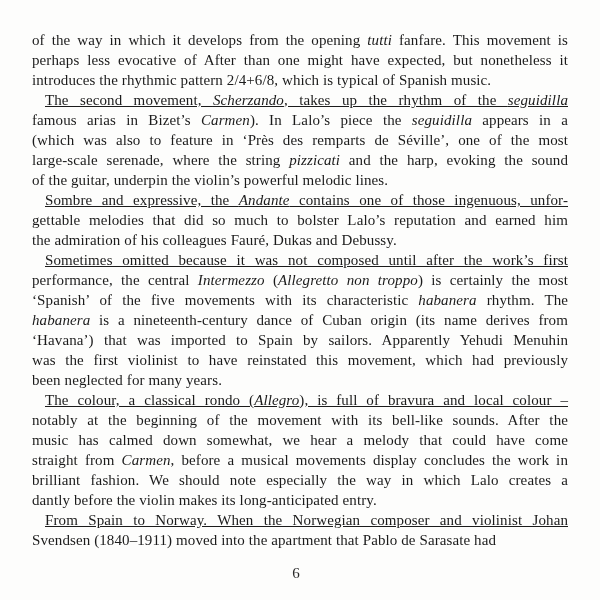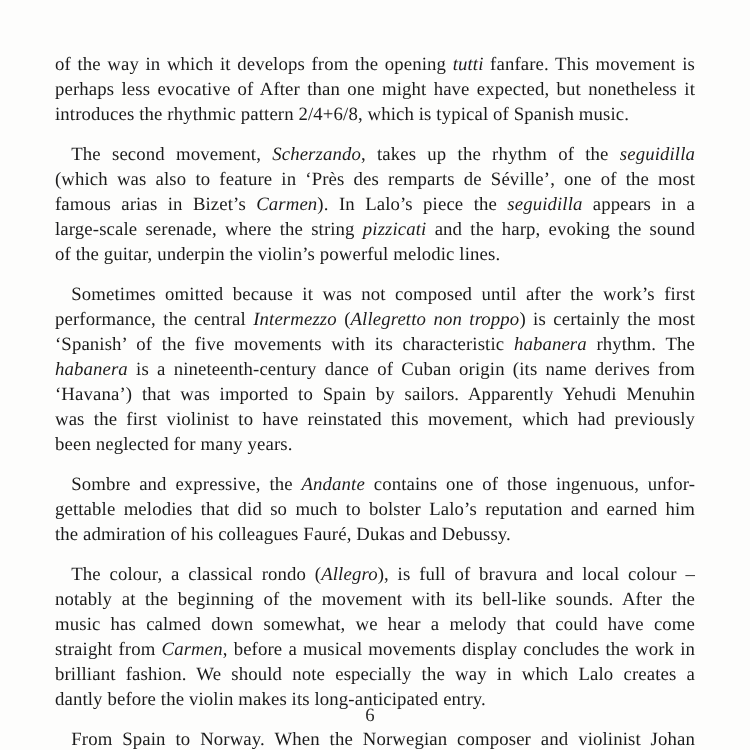--- a/index.html
+++ b/index.html
@@ -18,35 +18,36 @@
   }
   .text-column {
     position: absolute;
     left: 32px;
     top: 30px;
     width: 536px;
     font-size: 15px;
     line-height: 20px;
     letter-spacing: 0.1px;
   }
-  .paragraph { margin: 12px; }
+  .paragraph { margin: 0; }
   .line {
     white-space: nowrap;
     text-align: justify;
     text-align-last: justify;
     text-justify: inter-word;
     height: 20px;
     overflow: visible;
   }
   .line.last {
     text-align: center;
     text-align-last: left;
   }
   .line.indent {
     text-indent: 13px;
+    text-decoration: underline;
   }
   .line i {
     font-style: italic;
   }
   .page-number {
     position: absolute;
     left: 0;
     top: 563px;
     width: 592px;
     text-align: center;
@@ -60,38 +61,38 @@
 
 <div class="page">
   <div class="text-column">
       <div class="paragraph">
         <div class="line"><span>of the way in which it develops from the opening </span><i>tutti</i><span> fanfare. This movement is</span></div>
         <div class="line"><span>perhaps less evocative of After than one might have expected, but nonetheless it</span></div>
         <div class="line last"><span>introduces the rhythmic pattern 2/4+6/8, which is typical of Spanish music.</span></div>
       </div>
       <div class="paragraph">
         <div class="line indent"><span>The second movement, </span><i>Scherzando</i><span>, takes up the rhythm of the </span><i>seguidilla</i></div>
+        <div class="line"><span>famous arias in Bizet’s </span><i>Carmen</i><span>). In Lalo’s piece the </span><i>seguidilla</i><span> appears in a</span></div>
         <div class="line"><span>(which was also to feature in ‘Près des remparts de Séville’, one of the most</span></div>
-        <div class="line"><span>famous arias in Bizet’s </span><i>Carmen</i><span>). In Lalo’s piece the </span><i>seguidilla</i><span> appears in a</span></div>
         <div class="line"><span>large-scale serenade, where the string </span><i>pizzicati</i><span> and the harp, evoking the sound</span></div>
         <div class="line last"><span>of the guitar, underpin the violin’s powerful melodic lines.</span></div>
+      </div>
+      <div class="paragraph">
+        <div class="line indent"><span>Sombre and expressive, the </span><i>Andante</i><span> contains one of those ingenuous, unfor-</span></div>
+        <div class="line"><span>gettable melodies that did so much to bolster Lalo’s reputation and earned him</span></div>
+        <div class="line last"><span>the admiration of his colleagues Fauré, Dukas and Debussy.</span></div>
       </div>
       <div class="paragraph">
         <div class="line indent"><span>Sometimes omitted because it was not composed until after the work’s first</span></div>
         <div class="line"><span>performance, the central </span><i>Intermezzo</i><span> (</span><i>Allegretto non troppo</i><span>) is certainly the most</span></div>
         <div class="line"><span>‘Spanish’ of the five movements with its characteristic </span><i>habanera</i><span> rhythm. The</span></div>
         <div class="line"><i>habanera</i><span> is a nineteenth-century dance of Cuban origin (its name derives from</span></div>
         <div class="line"><span>‘Havana’) that was imported to Spain by sailors. Apparently Yehudi Menuhin</span></div>
         <div class="line"><span>was the first violinist to have reinstated this movement, which had previously</span></div>
         <div class="line last"><span>been neglected for many years.</span></div>
-      </div>
-      <div class="paragraph">
-        <div class="line indent"><span>Sombre and expressive, the </span><i>Andante</i><span> contains one of those ingenuous, unfor-</span></div>
-        <div class="line"><span>gettable melodies that did so much to bolster Lalo’s reputation and earned him</span></div>
-        <div class="line last"><span>the admiration of his colleagues Fauré, Dukas and Debussy.</span></div>
       </div>
       <div class="paragraph">
         <div class="line indent"><span>The colour, a classical rondo (</span><i>Allegro</i><span>), is full of bravura and local colour –</span></div>
         <div class="line"><span>notably at the beginning of the movement with its bell-like sounds. After the</span></div>
         <div class="line"><span>music has calmed down somewhat, we hear a melody that could have come</span></div>
         <div class="line"><span>straight from </span><i>Carmen</i><span>, before a musical movements display concludes the work in</span></div>
         <div class="line"><span>brilliant fashion. We should note especially the way in which Lalo creates a</span></div>
         <div class="line last"><span>dantly before the violin makes its long-anticipated entry.</span></div>
       </div>
       <div class="paragraph">

